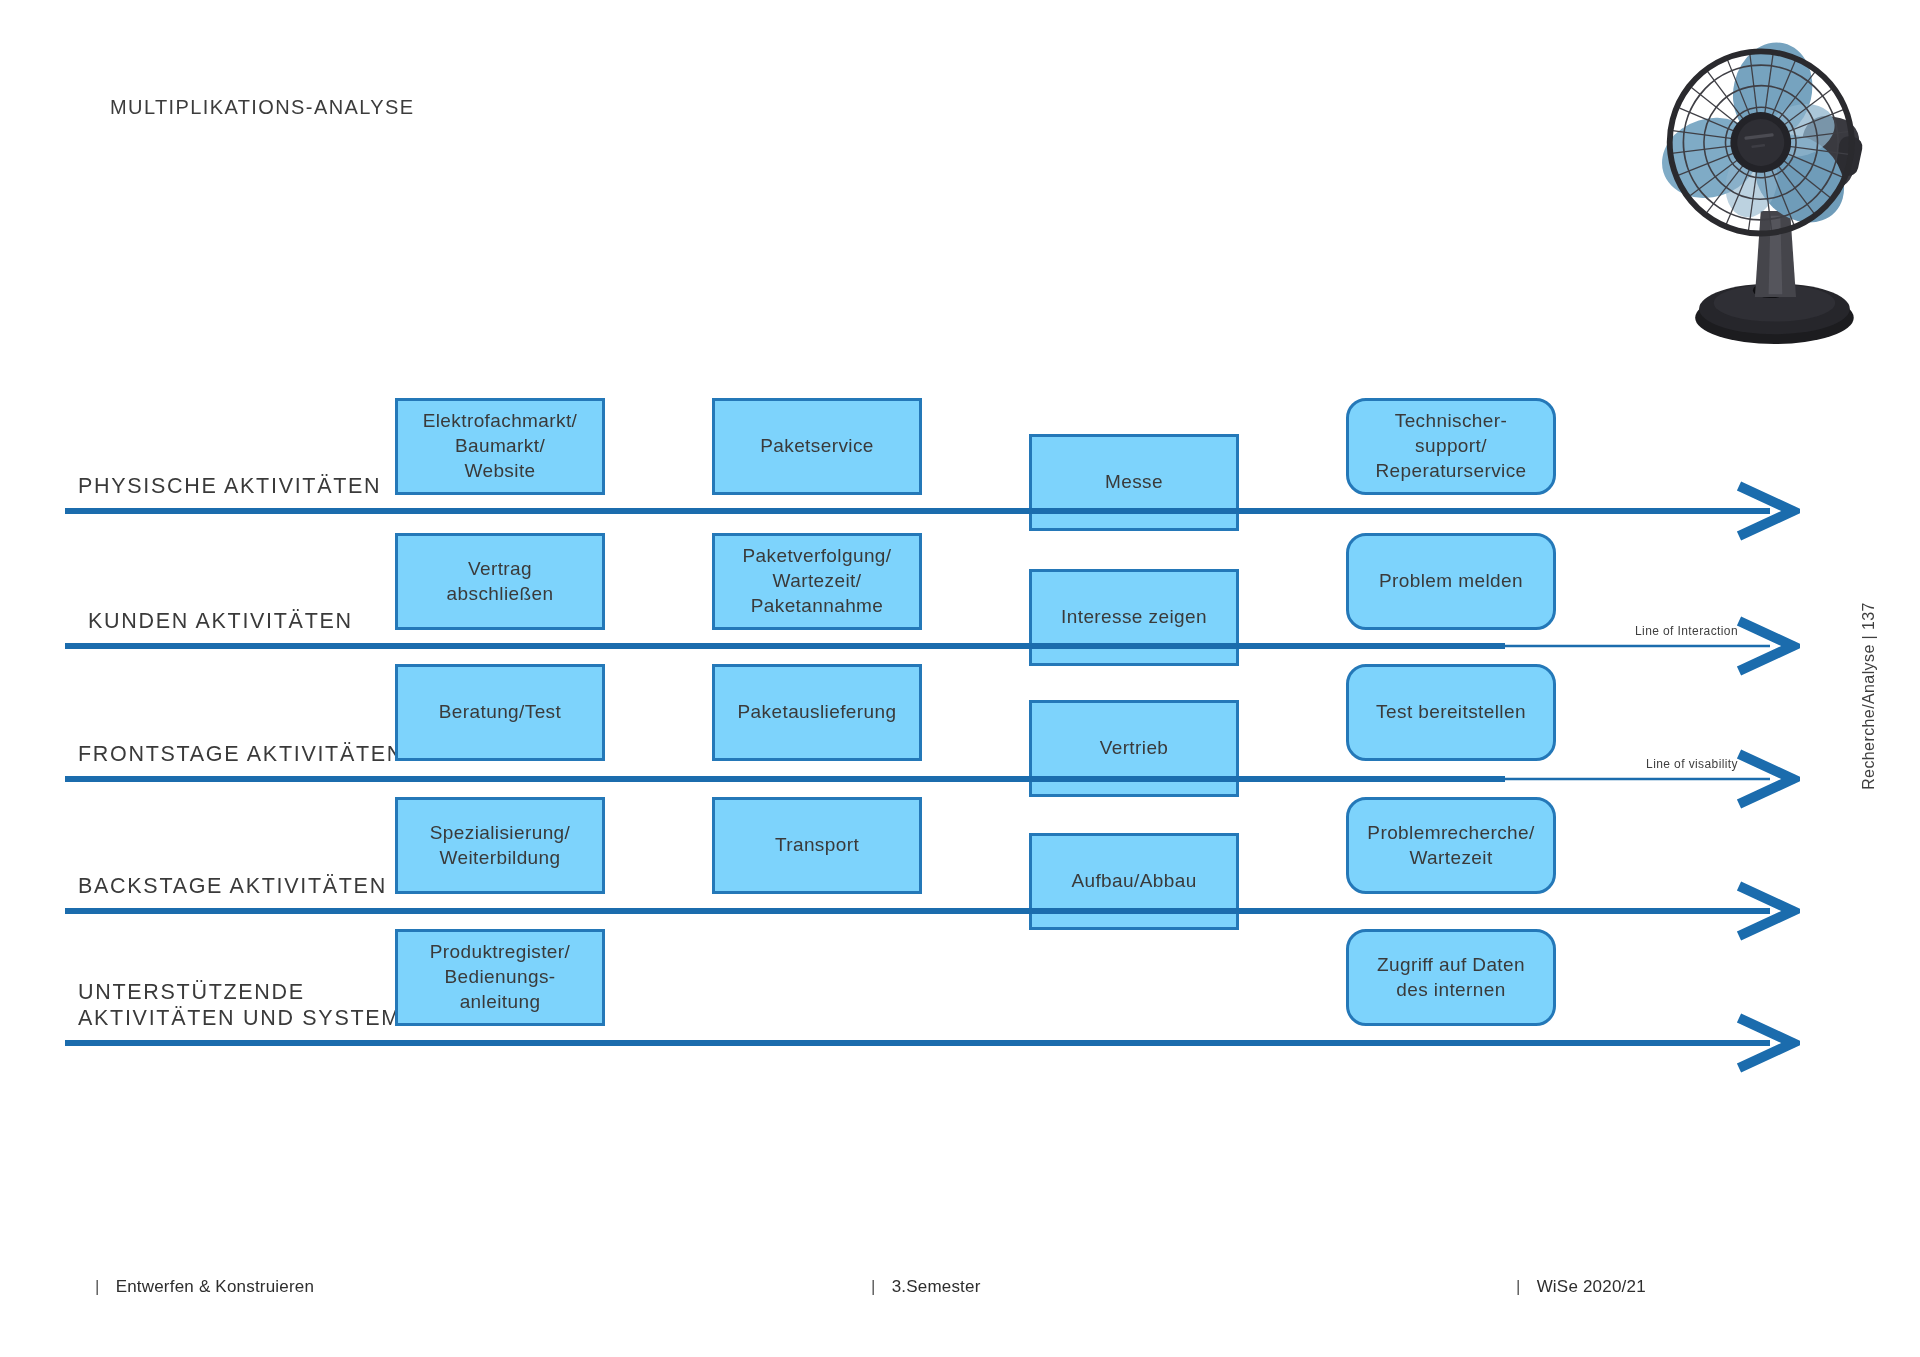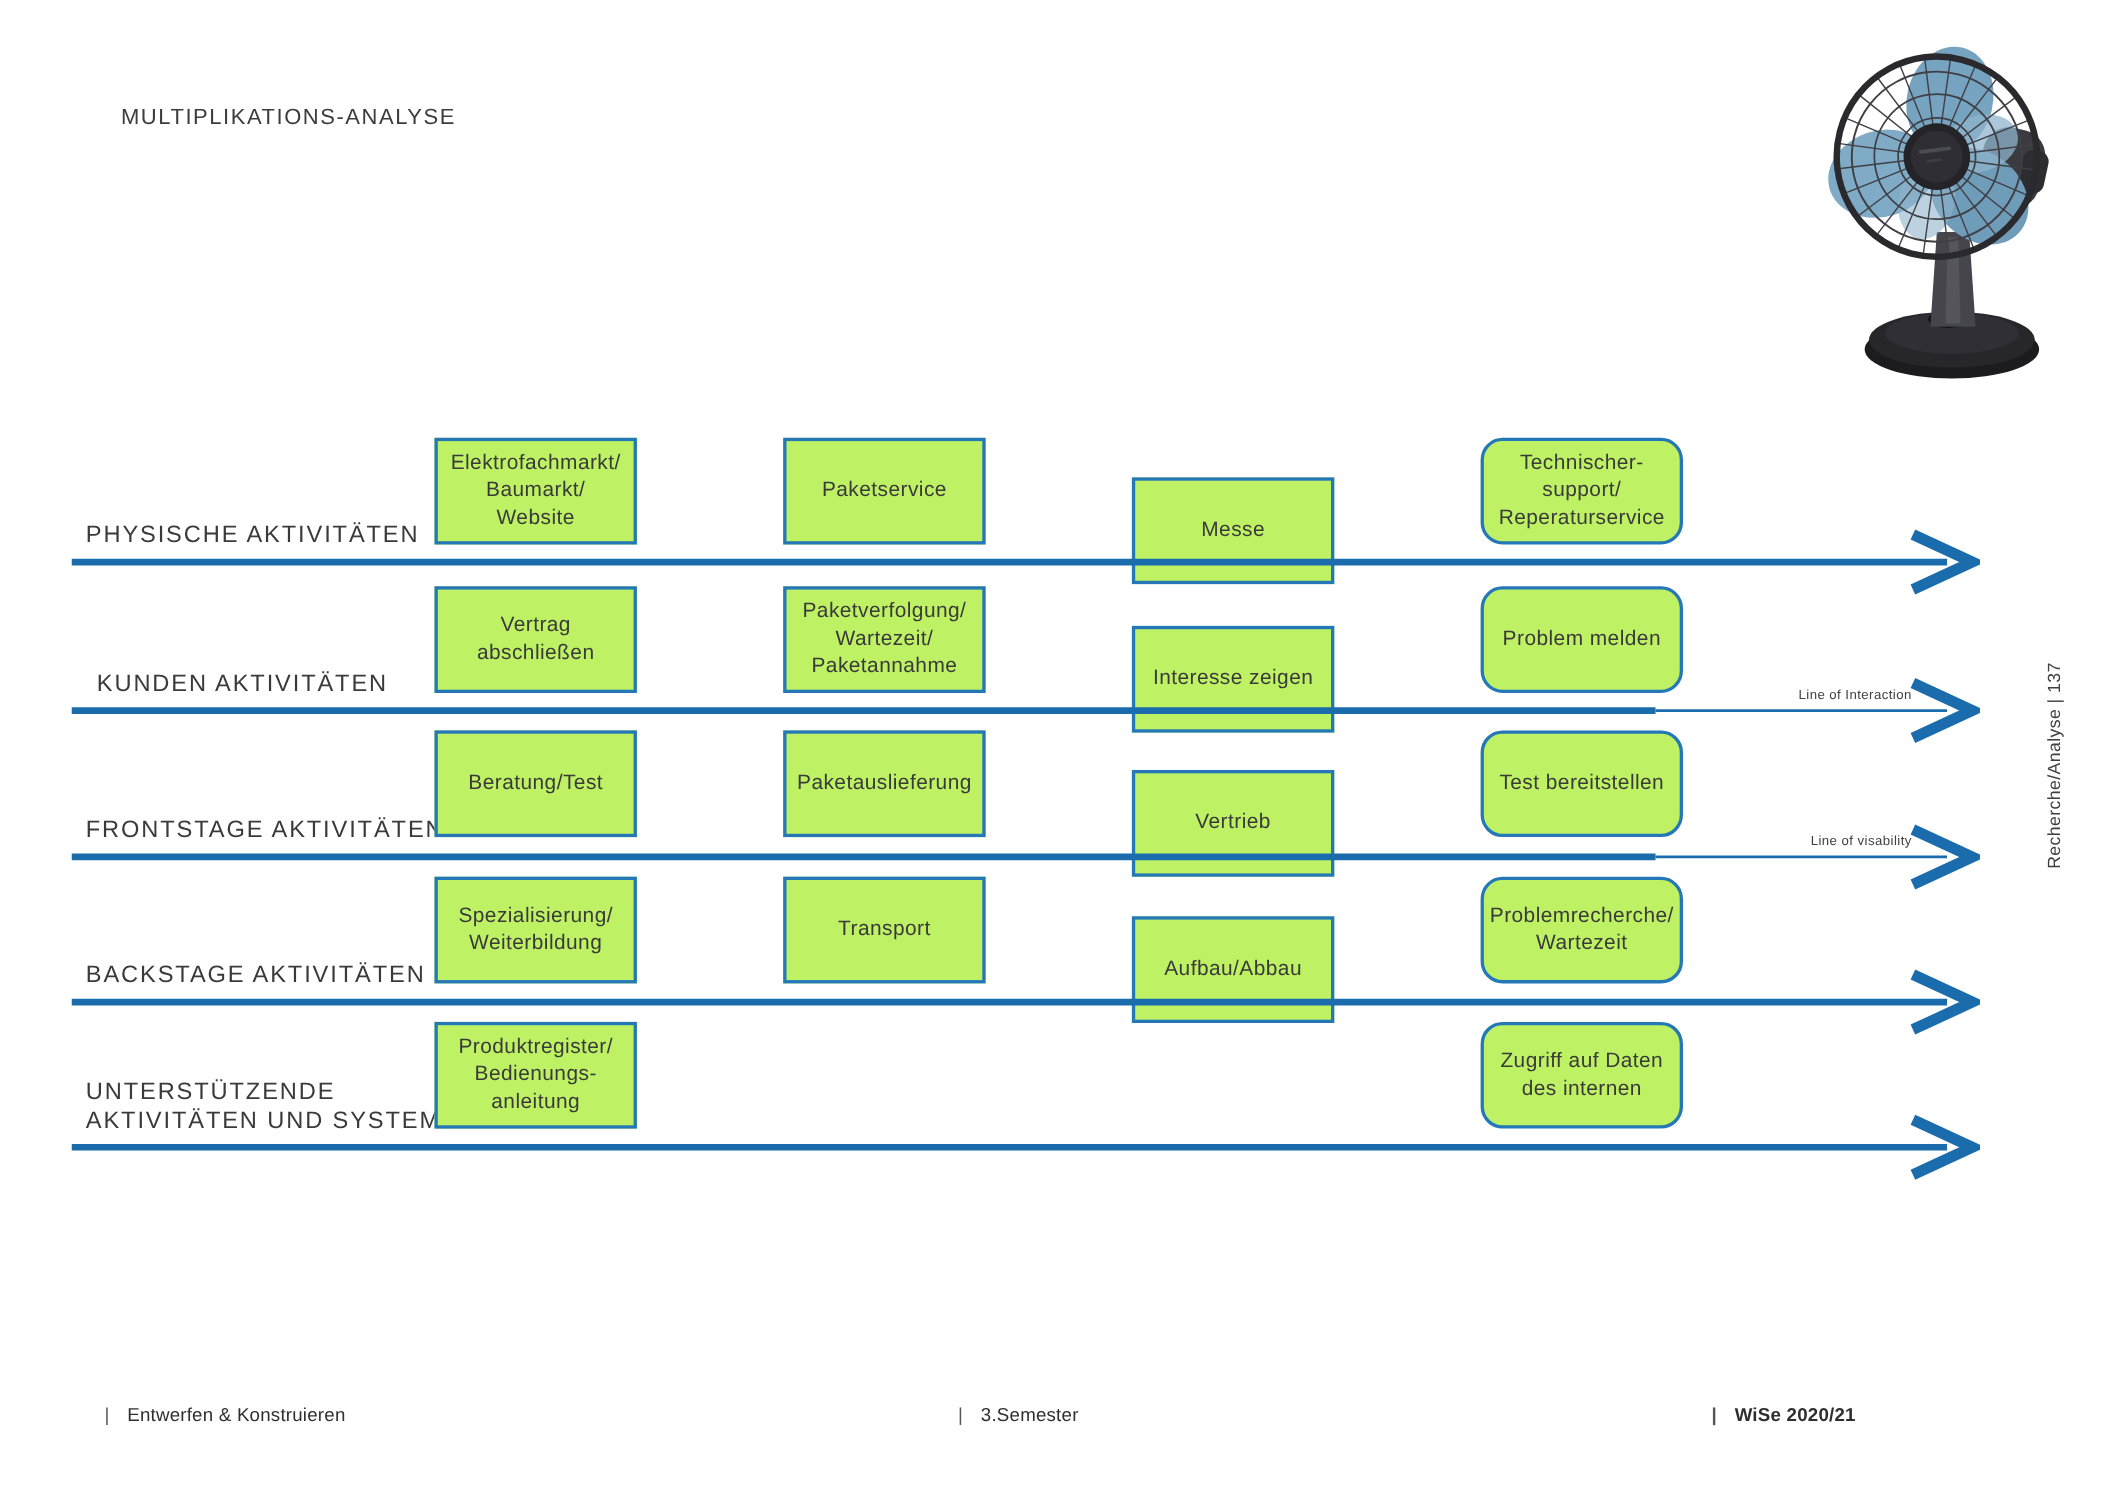--- a/index.html
+++ b/index.html
@@ -6,41 +6,41 @@
   #page{
     position:relative;width:1920px;height:1357px;background:#fff;overflow:hidden;
     font-family:"Liberation Sans","DejaVu Sans",sans-serif;color:#3a3a3a;
     --accent:#1b6cad;--box-border:#2478b8;
   }
   .subtitle{position:absolute;left:110px;top:96px;font-size:20px;letter-spacing:1.4px;color:#3c3c3c;}
   .title{position:absolute;left:110px;top:141px;font-size:27px;letter-spacing:6.5px;color:#333;}
   .lane-label{position:absolute;left:78px;font-size:21.5px;letter-spacing:1.7px;color:#3a3a3a;white-space:pre-line;line-height:1.22;}
   .ll0{bottom:858px;} .ll1{bottom:723px;margin-left:10px;} .ll2{bottom:590px;} .ll3{bottom:458px;} .ll4{bottom:326px;}
   .box{
-    position:absolute;width:184px;height:97px;box-sizing:border-box;background:#bef264;
+    position:absolute;width:210px;height:97px;box-sizing:border-box;background:#7dd3fc;
     border:3px solid var(--box-border);
     display:flex;align-items:center;justify-content:center;text-align:center;
     font-size:19px;line-height:1.3;letter-spacing:.4px;color:#3a3a3a;white-space:pre-line;
   }
   .c0{left:395px;} .c1{left:712px;} .c2{left:1029px;margin-top:36px;} .c3{left:1346px;border-radius:20px;}
   .r0{top:398px;} .r1{top:533px;} .r2{top:664px;} .r3{top:797px;} .r4{top:929px;}
   .lane-arrow{position:absolute;left:65px;width:1735px;height:60px;}
   .a0{top:481px;} .a1{top:616px;} .a2{top:749px;} .a3{top:881px;} .a4{top:1013px;}
   .arrow-line{stroke:var(--accent);stroke-width:6;}
   .arrow-line-thin{stroke:var(--accent);stroke-width:2.5;}
   .arrow-head{fill:none;stroke:var(--accent);stroke-width:10;}
   .line-label{position:absolute;right:182px;font-size:12px;letter-spacing:.4px;color:#3f3f3f;}
   .lbl-interaction{top:624px;}
   .lbl-visibility{top:757px;}
   .side-caption{
     position:absolute;left:1753px;top:687px;width:232px;height:18px;
     transform:rotate(-90deg);font-size:16px;letter-spacing:.4px;color:#3f3f3f;text-align:center;
   }
   .footer-item{position:absolute;top:1277px;font-size:17px;color:#2e2e2e;letter-spacing:.2px;}
-  .f0{left:95px;} .f1{left:871px;} .f2{left:1556px;font-weight:bold;}
+  .f0{left:95px;} .f1{left:871px;} .f2{left:1516px;}
   .footer-item .sep{margin-right:16px;color:#555;}
   .fan{position:absolute;left:1655px;top:25px;width:235px;height:323px;}
 </style>
 </head>
 <body>
 
 <div id="page" style="--accent: #1b6cad; --box-border: #2478b8;">
 
   <div class="subtitle">MULTIPLIKATIONS-ANALYSE</div>
 

